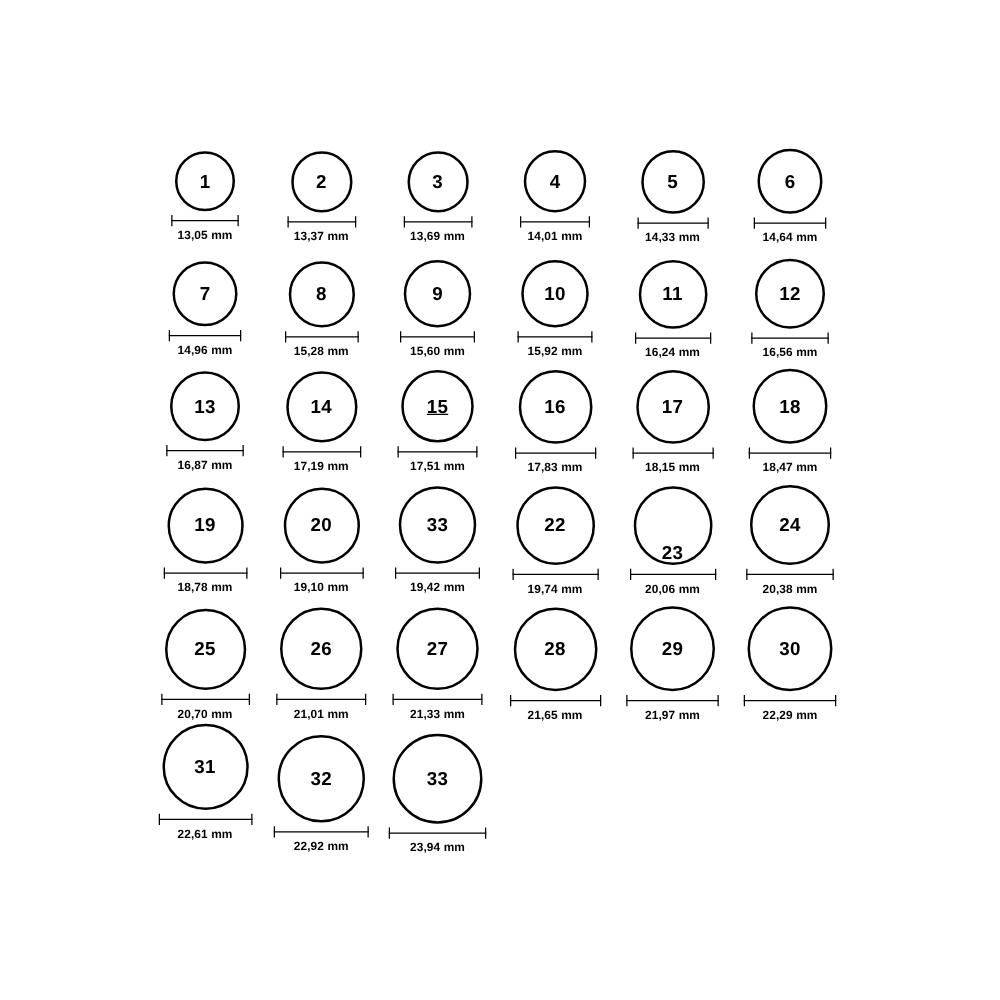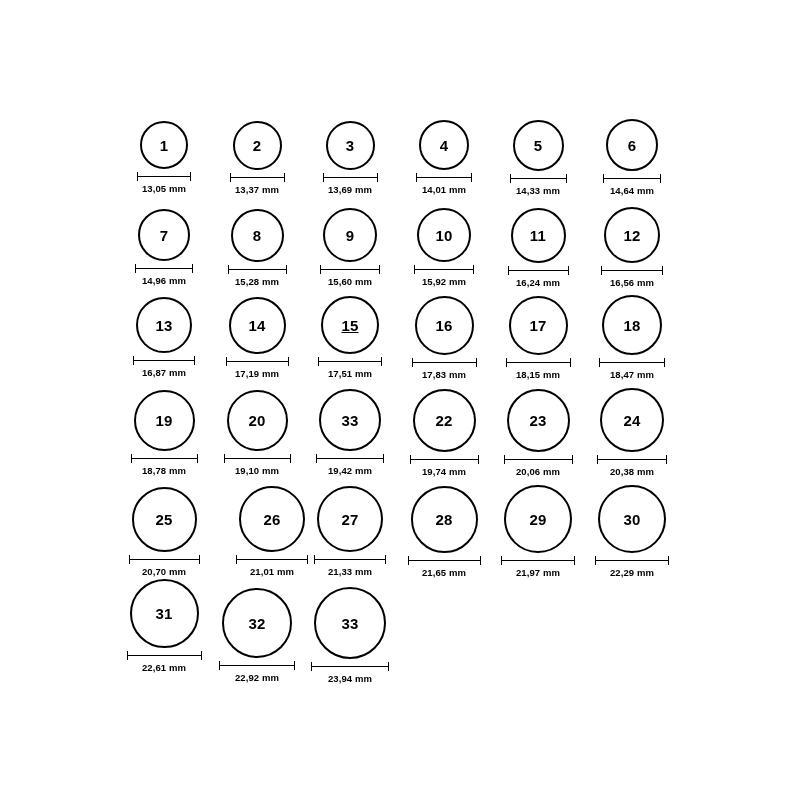--- a/index.html
+++ b/index.html
@@ -311,21 +311,21 @@
         <span class="ring-number">22</span>
       </div>
       <div class="measure" style="width: 69px;">
         <div class="bar"></div>
         <div class="tick-left"></div>
         <div class="tick-right"></div>
       </div>
       <div class="mm-label">19,74 mm</div>
     </div>
     <div class="size-cell" style="left: 478px; top: 388.5px; width: 120px;">
-      <div class="ring" style="width: 63px; height: 63px;">
+      <div class="ring" style="width: 63px; height: 63px; align-items: flex-end;">
         <span class="ring-number">23</span>
       </div>
       <div class="measure" style="width: 69px;">
         <div class="bar"></div>
         <div class="tick-left"></div>
         <div class="tick-right"></div>
       </div>
       <div class="mm-label">20,06 mm</div>
     </div>
     <div class="size-cell" style="left: 572px; top: 388px; width: 120px;">
@@ -343,21 +343,21 @@
       <div class="ring" style="width: 65px; height: 65px;">
         <span class="ring-number">25</span>
       </div>
       <div class="measure" style="width: 71px;">
         <div class="bar"></div>
         <div class="tick-left"></div>
         <div class="tick-right"></div>
       </div>
       <div class="mm-label">20,70 mm</div>
     </div>
-    <div class="size-cell" style="left: 212px; top: 486px; width: 120px;">
+    <div class="size-cell" style="left: 197px; top: 486px; width: 120px;">
       <div class="ring" style="width: 66px; height: 66px;">
         <span class="ring-number">26</span>
       </div>
       <div class="measure" style="width: 72px;">
         <div class="bar"></div>
         <div class="tick-left"></div>
         <div class="tick-right"></div>
       </div>
       <div class="mm-label">21,01 mm</div>
     </div>

